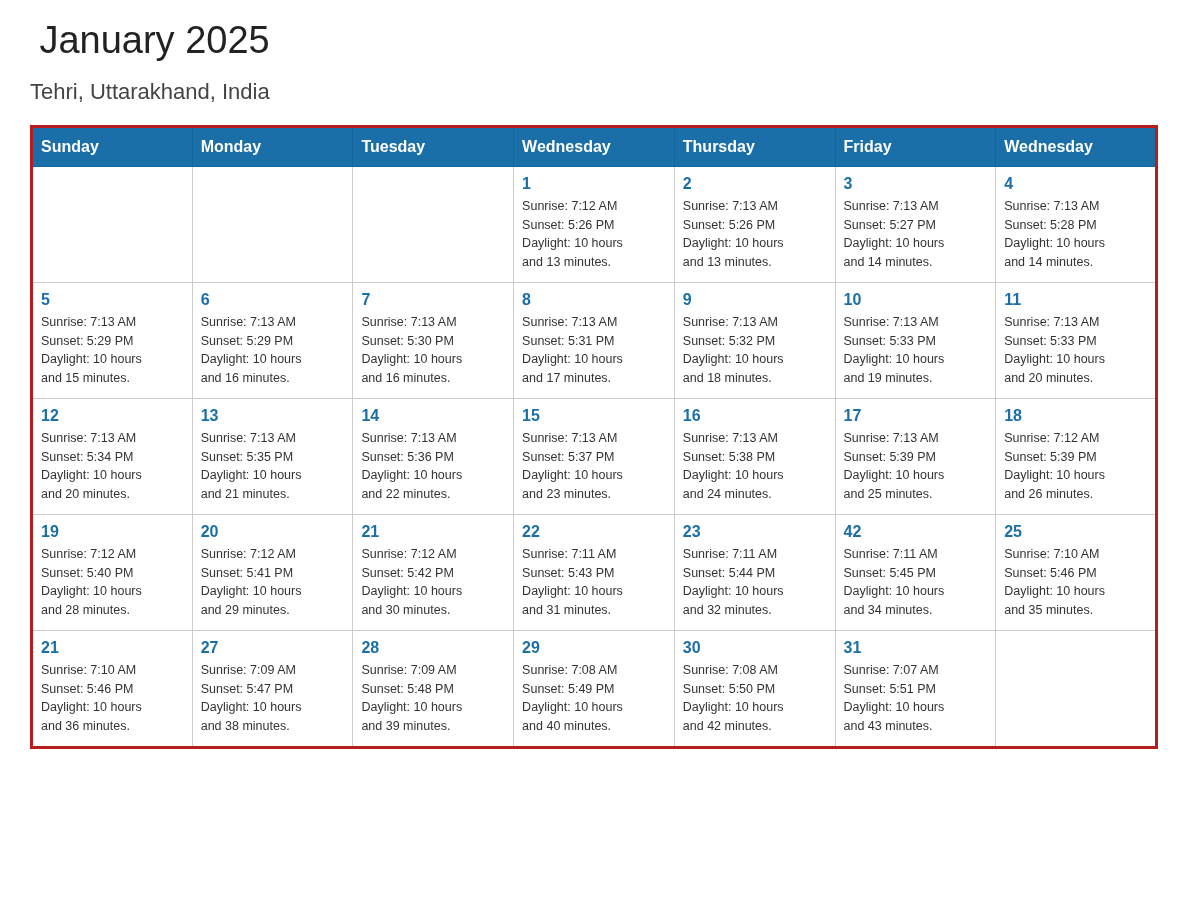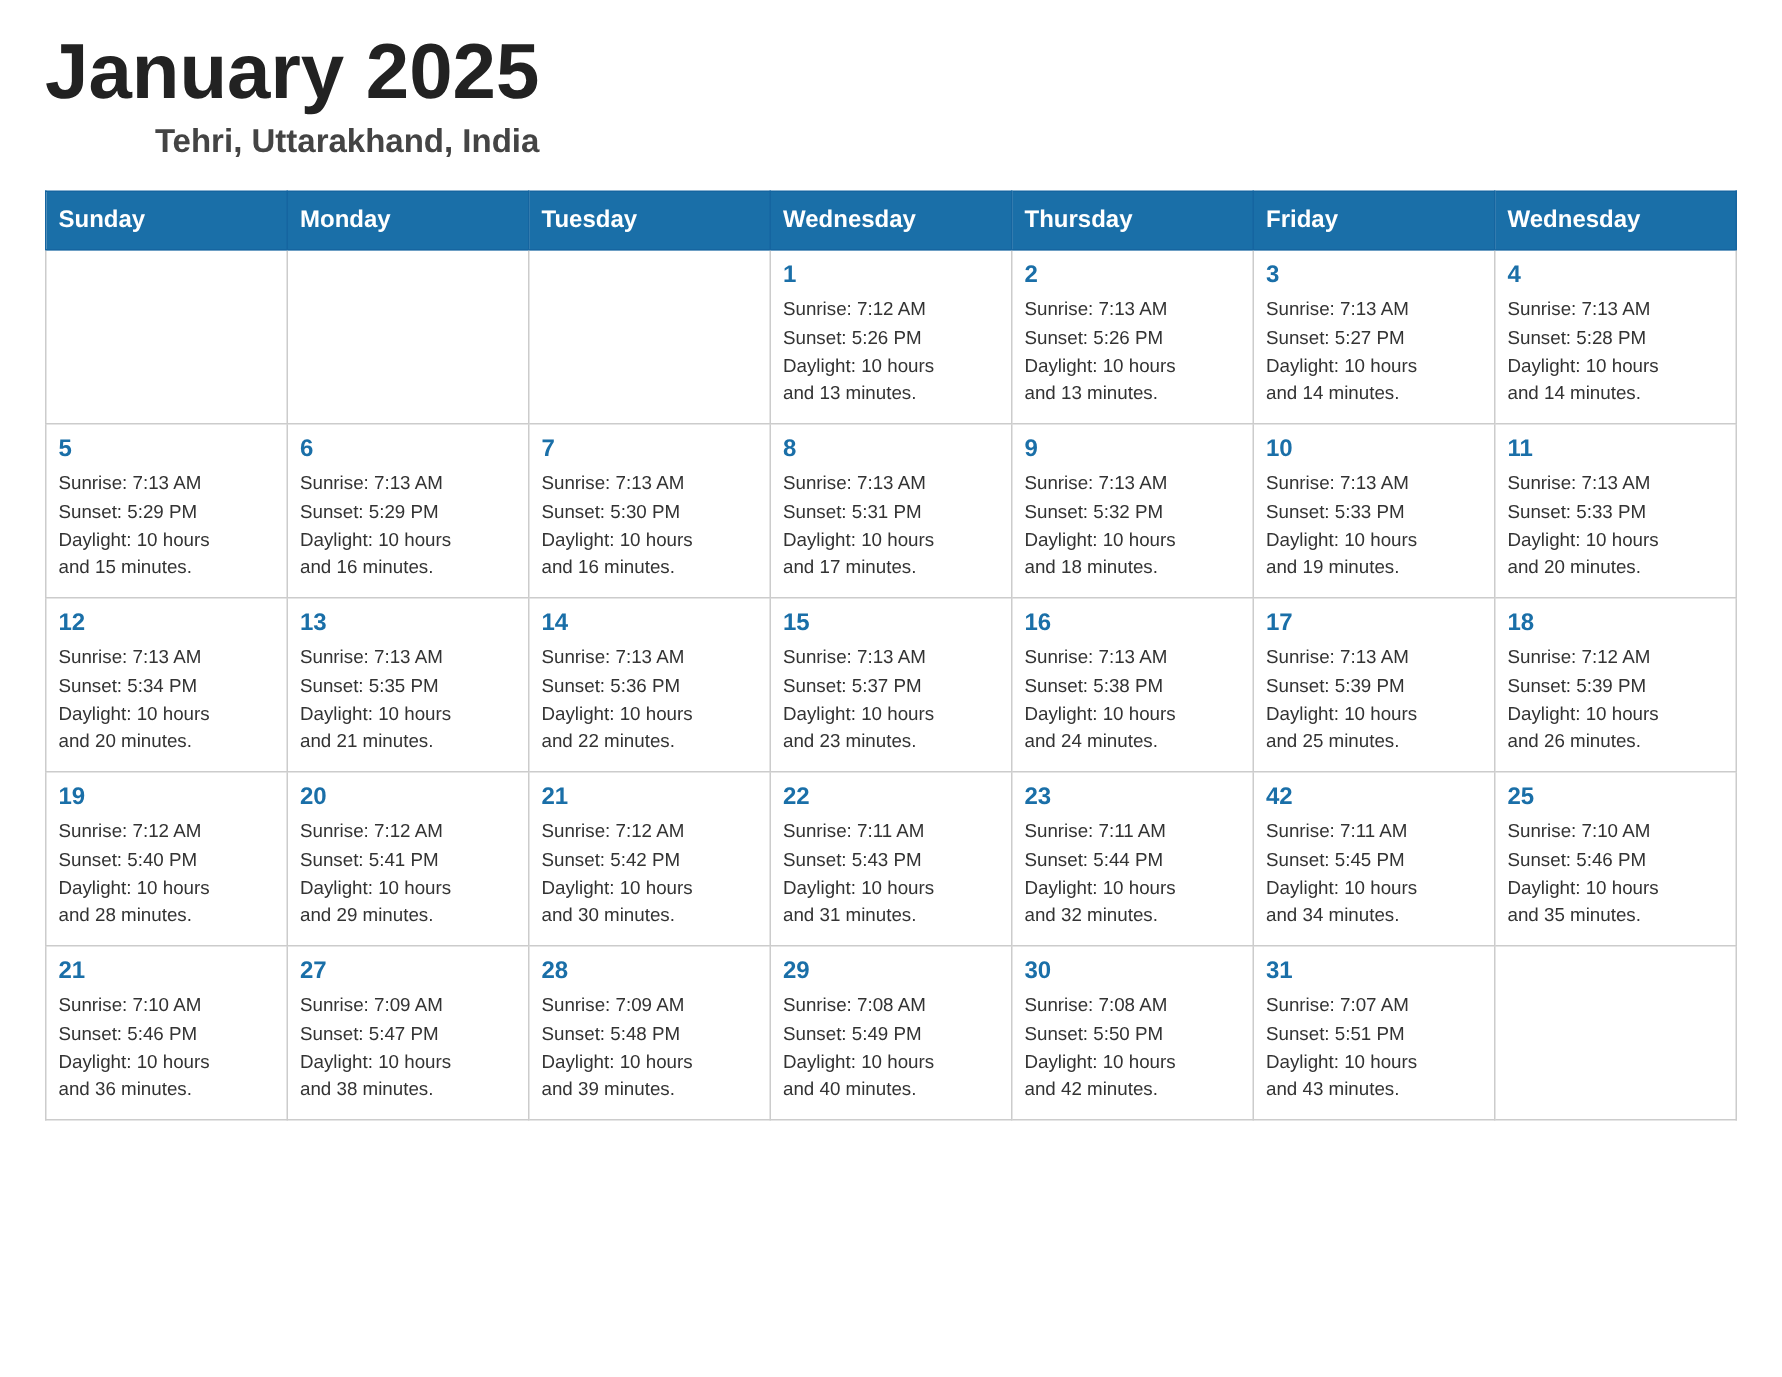--- a/index.html
+++ b/index.html
@@ -41,35 +41,34 @@
     .logo-blue {
       font-size: 28px;
       font-weight: bold;
       color: #1a6fa8;
       margin-left: 2px;
     }
     .title-block {
       text-align: right;
     }
     .month-title {
-      font-size: 52px;
-      font-weight: bold;
+      font-size: 38px;
+      font-weight: normal;
       color: #222;
       line-height: 1.1;
     }
     .location-title {
       font-size: 22px;
       color: #444;
-      margin-top: 4px;
-      font-weight: bold;
+      margin-top: 17px;
     }
     .calendar {
       width: 100%;
       border-collapse: collapse;
-      border: 1px solid #b91c1c;
+      border: 3px solid #b91c1c;
     }
     .calendar thead tr th {
       background: #1a6fa8;
       color: #fff;
       padding: 10px 8px;
       font-size: 16px;
       font-weight: bold;
       text-align: left;
       border: 1px solid #1565a0;
     }

